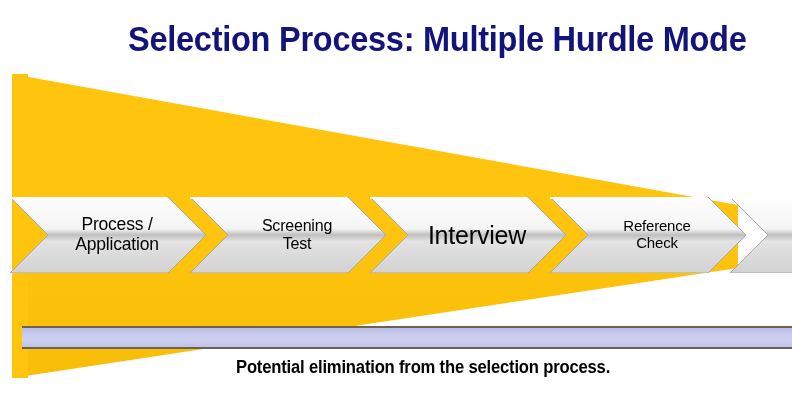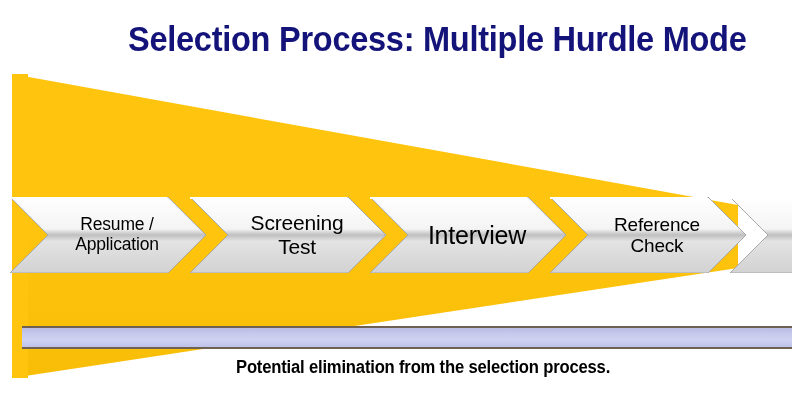--- a/index.html
+++ b/index.html
@@ -87,23 +87,23 @@
   }
 
   
   #chev-0 { left: 10px;  width: 196px; }
   #chev-1 { left: 190px; width: 196px; }
   #chev-2 { left: 370px; width: 196px; }
   #chev-3 { left: 550px; width: 196px; }
   #chev-4 { left: 730px; width: 196px; }
 
   #chev-0 .chev-label { font-size: 17.5px; }
-  #chev-1 .chev-label { font-size: 21px; }
+  #chev-1 .chev-label { font-size: 16px; }
   #chev-2 .chev-label { font-size: 25px; }
-  #chev-3 .chev-label { font-size: 19px; }
+  #chev-3 .chev-label { font-size: 15px; }
 
   
   #elimination-bar {
     position: absolute;
     left: 22px;
     top: 326px;
     width: 790px;
     height: 23px;
     background: linear-gradient(to bottom,
         #b9bce4 0%,
@@ -163,21 +163,21 @@
             <stop offset="0%" stop-color="#ffffff"></stop>
             <stop offset="42%" stop-color="#f4f4f4"></stop>
             <stop offset="50%" stop-color="#bfbfbf"></stop>
             <stop offset="58%" stop-color="#e3e3e3"></stop>
             <stop offset="100%" stop-color="#d2d2d2"></stop>
           </linearGradient>
         </defs>
         <polygon points="0,0 158,0 196,38 158,76 0,76 38,38" fill="url(#cg0)" stroke="#a9a9a9" stroke-width="1"></polygon>
         <polyline points="0,1 157,1" fill="none" stroke="#ffffff" stroke-width="2"></polyline>
       </svg>
-      <span class="chev-label">Resume /
+      <span class="chev-label">Process /
 Application</span>
     </div>
 
     <div class="chevron" id="chev-1">
       <svg class="chev-svg" width="196" height="76" viewBox="0 0 196 76" preserveAspectRatio="none">
         <defs>
           <linearGradient id="cg1" x1="0" y1="0" x2="0" y2="1">
             <stop offset="0%" stop-color="#ffffff"></stop>
             <stop offset="42%" stop-color="#f4f4f4"></stop>
             <stop offset="50%" stop-color="#bfbfbf"></stop>

